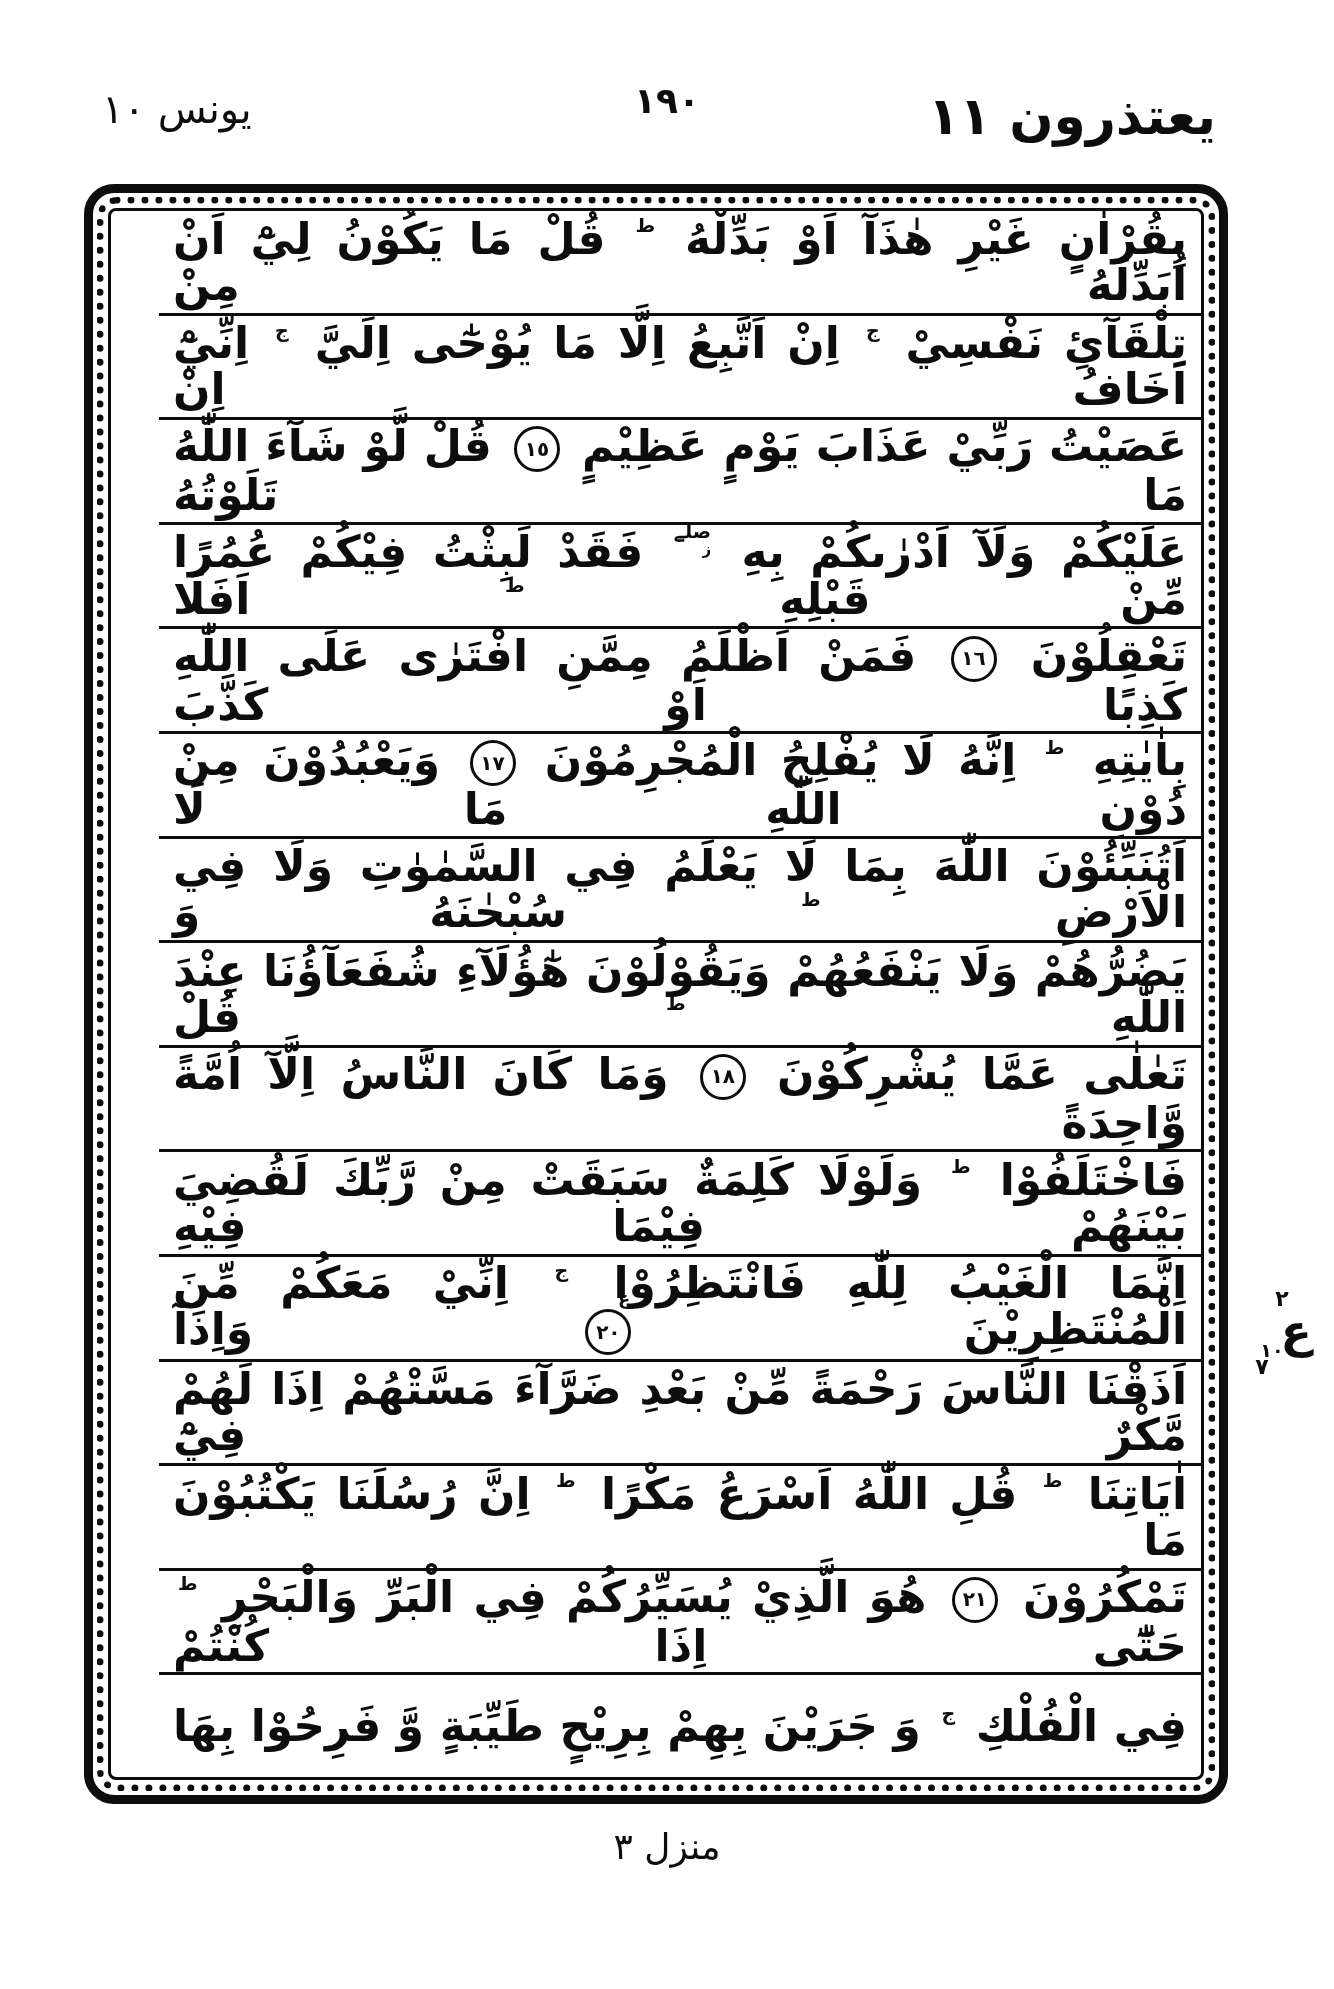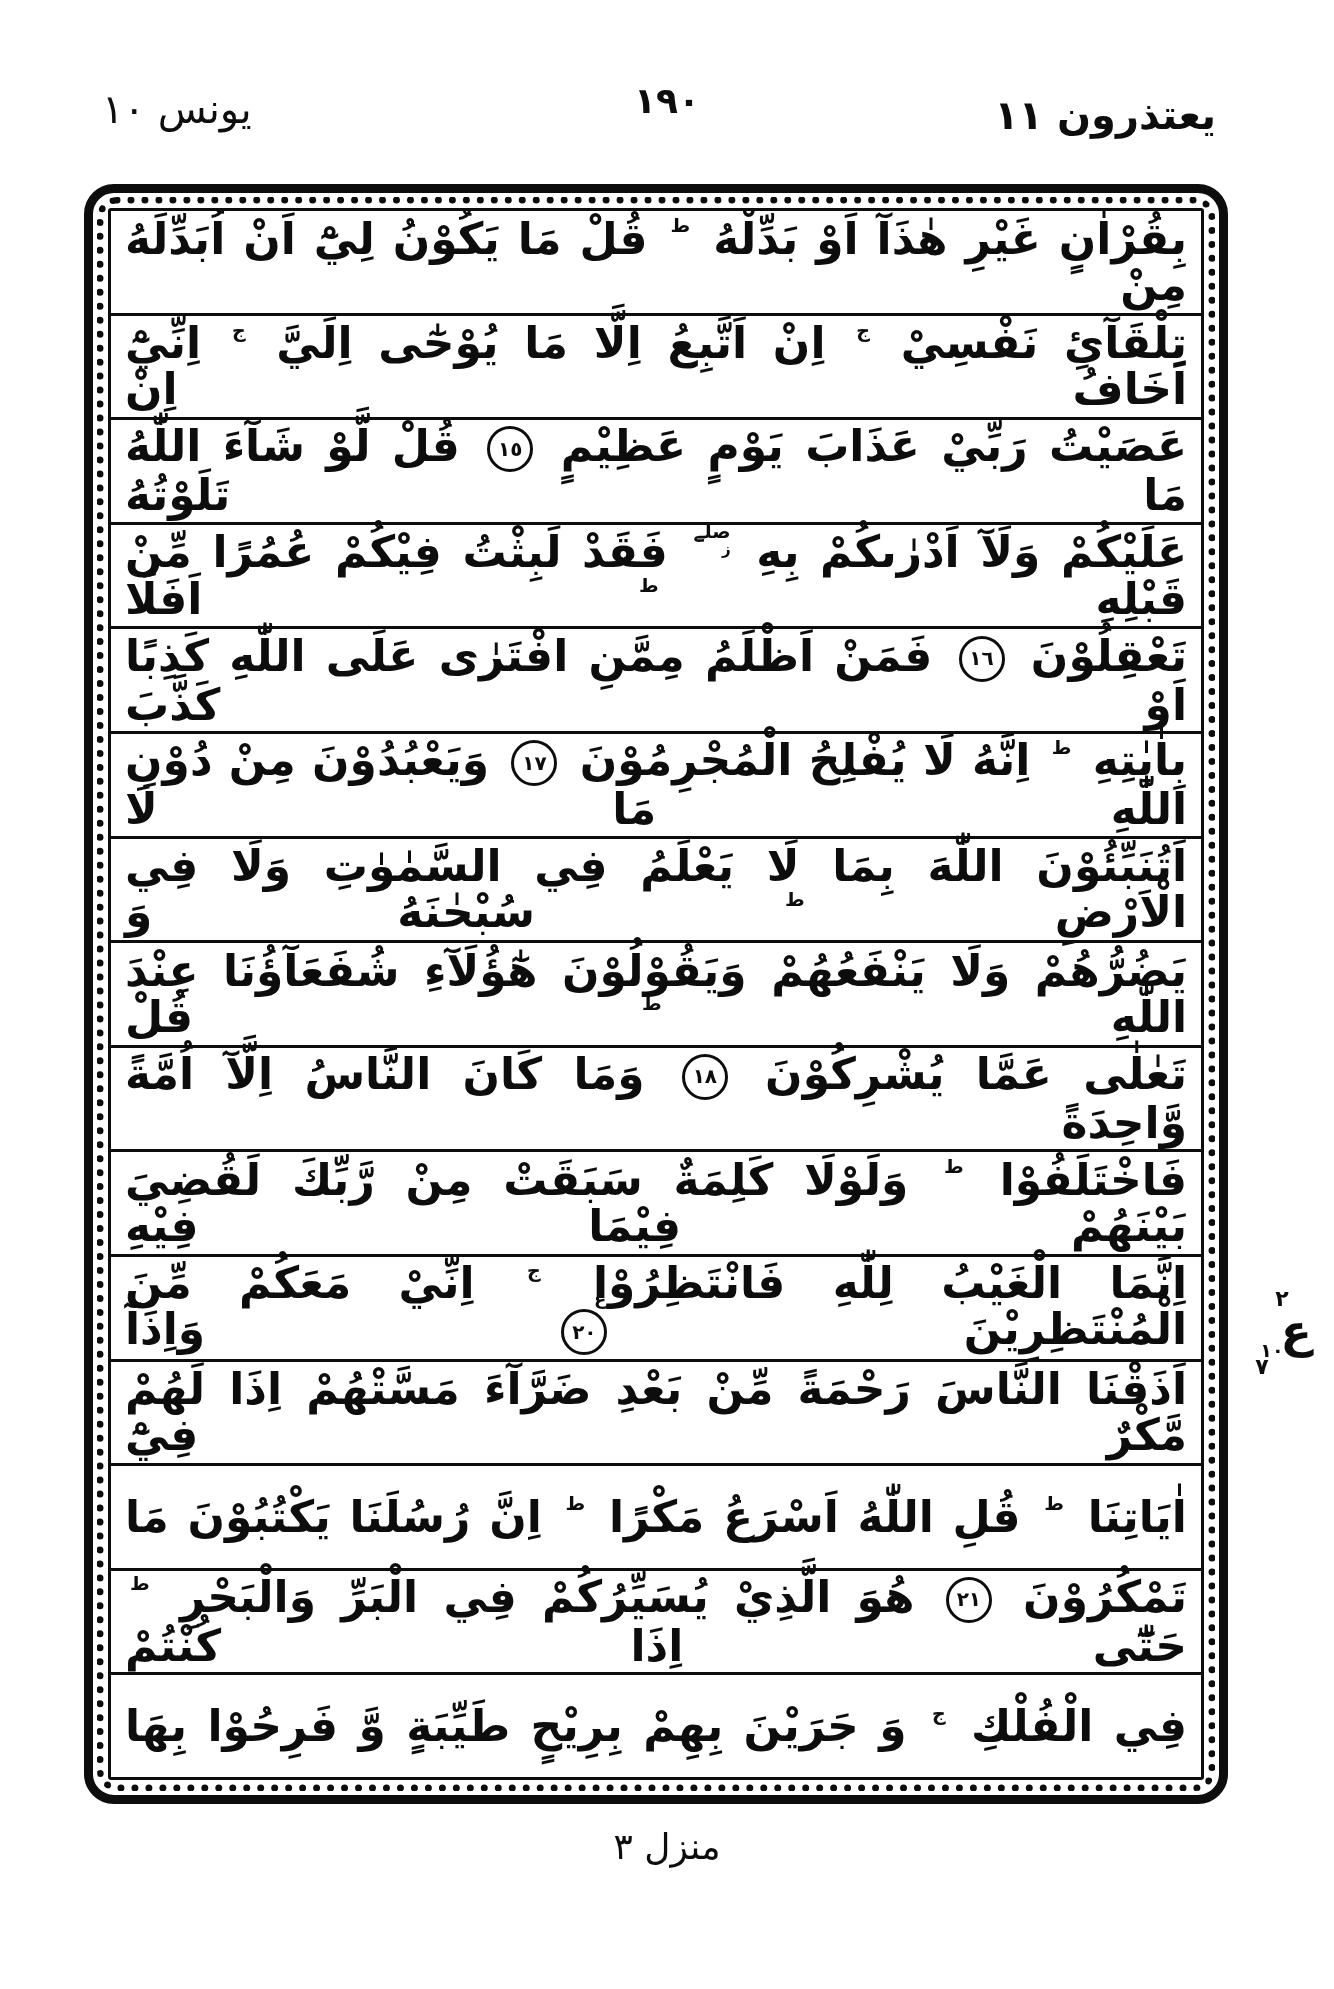--- a/index.html
+++ b/index.html
@@ -4,38 +4,38 @@
 <style>
   :root { --ink:#0d0d0d; --paper:#ffffff; }
   * { margin:0; padding:0; box-sizing:border-box; }
   html,body { width:1334px; height:1989px; background:var(--paper); overflow:hidden; }
   body { position:relative; font-family:"DejaVu Sans", sans-serif; color:var(--ink); }
 
   
   .header { position:absolute; top:80px; left:0; width:1334px; height:64px; }
   .h-left  { position:absolute; left:102px;  top:6px;  font-size:40px; font-weight:normal; direction:rtl; }
   .h-center{ position:absolute; left:50%; transform:translateX(-50%); top:0; font-size:36px; font-weight:bold; direction:rtl; letter-spacing:2px; }
-  .h-right { position:absolute; right:118px; top:12px;  font-size:40px; font-weight:bold; direction:rtl; }
+  .h-right { position:absolute; right:118px; top:6px;  font-size:52px; font-weight:bold; direction:rtl; }
 
   
   .frame {
     position:absolute; left:84px; top:184px; width:1144px; height:1620px;
     border:9px solid var(--ink); border-radius:30px; background:var(--paper);
     padding:4px;
   }
   .bead {
     width:100%; height:100%;
     border:7px dotted var(--ink); border-radius:20px;
     padding:4px;
   }
   .innerline {
     width:100%; height:100%;
-    border:3px solid var(--ink); border-radius:3px;
+    border:3px solid var(--ink); border-radius:8px;
     overflow:hidden;
-    display:flex; flex-direction:column;
+    display:flex; flex-direction:column;padding-left:48px;
   }
 
   
   .lines { flex:1; display:flex; flex-direction:column; }
   .quran-row {
     flex:1; display:flex; align-items:center;
     border-bottom:3px solid var(--ink);
     padding:0 14px;
   }
   .quran-row:last-child { border-bottom:none; }

